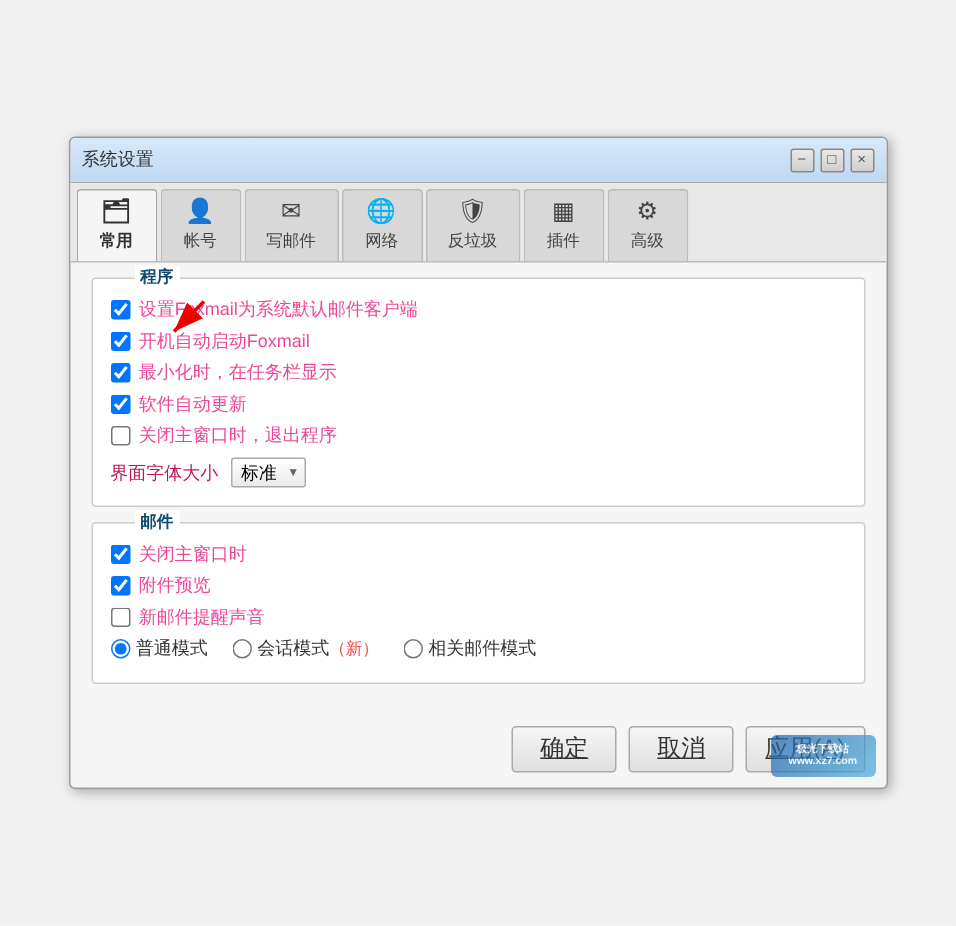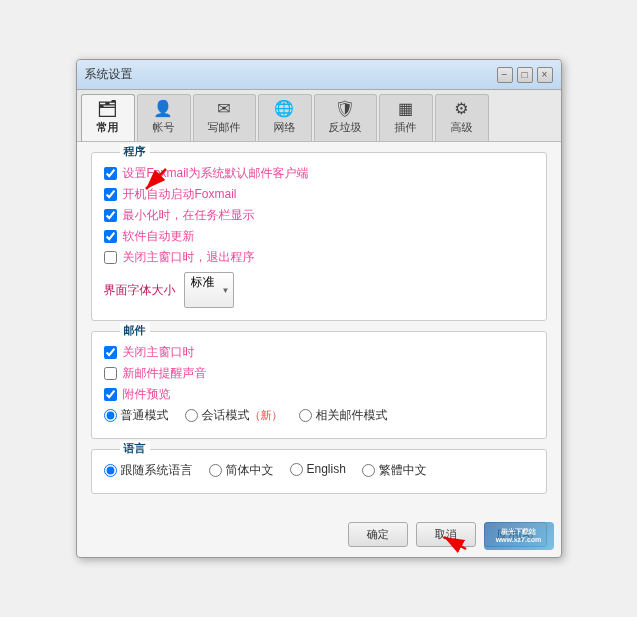--- a/index.html
+++ b/index.html
@@ -8,21 +8,21 @@
       font-size: 12px;
       background: #f0f0f0;
       display: flex;
       align-items: center;
       justify-content: center;
       width: 637px;
       height: 617px;
       overflow: hidden;
     }
     .window {
-      width: 486px;
+      width: 546px;
       background: #f5f5f5;
       border: 1px solid #999;
       border-radius: 4px;
       box-shadow: 2px 2px 8px rgba(0,0,0,0.3);
     }
     .title-bar {
       background: linear-gradient(to bottom, #d8e8f8, #c0d8f0);
       border-bottom: 1px solid #aaa;
       padding: 6px 8px;
       display: flex;
@@ -130,21 +130,21 @@
       margin: 6px 0 2px;
       gap: 8px;
     }
     .font-size-label {
       font-size: 12px;
       color: #be185d;
     }
     .font-size-select {
       border: 1px solid #aaa;
       border-radius: 2px;
-      padding: 2px 18px 18px 6px;
+      padding: 2px 18px 2px 6px;
       font-size: 12px;
       background: linear-gradient(to bottom, #fff, #ebebeb);
       appearance: none;
       -webkit-appearance: none;
       position: relative;
       cursor: pointer;
     }
     .select-wrapper {
       position: relative;
       display: inline-block;
@@ -186,26 +186,27 @@
       font-size: 11px;
     }
     .footer {
       display: flex;
       justify-content: flex-end;
       padding: 6px 14px 10px;
       gap: 8px;
     }
     .btn {
       padding: 4px 18px;
-      font-size: 11px;
+      font-size: 16px;
       border: 1px solid #aaa;
       border-radius: 3px;
       background: linear-gradient(to bottom, #f5f5f5, #e0e0e0);
       cursor: pointer;
       color: #333;
+      text-decoration: underline;
     }
     .btn-apply {
       padding: 4px 12px;
     }
     .window-wrapper {
       position: relative;
     }
     
     .watermark {
       position: absolute;
@@ -314,69 +315,46 @@
       </div>
 
       <div class="section">
         <span class="section-title">邮件</span>
         <div class="section-body">
           <div class="checkbox-row">
             <input type="checkbox" id="mcb1" checked="" style="">
             <label for="mcb1">关闭主窗口时</label>
           </div>
           <div class="checkbox-row">
+            <input type="checkbox" id="mcb3" checked="" style="">
+            <label for="mcb3">附件预览</label>
+          </div>
+          <div class="checkbox-row">
             <input type="checkbox" id="mcb2" style="">
             <label for="mcb2">新邮件提醒声音</label>
-          </div>
-          <div class="checkbox-row">
-            <input type="checkbox" id="mcb3" checked="" style="">
-            <label for="mcb3">附件预览</label>
           </div>
           <div class="radio-row">
             <div class="radio-item">
               <input type="radio" name="viewmode" id="mode1" checked="" style="">
               <label for="mode1">普通模式</label>
             </div>
             <div class="radio-item">
               <input type="radio" name="viewmode" id="mode2" style="">
               <label for="mode2">
                 <span>会话模式</span><span class="label-new">（新）</span>
               </label>
             </div>
             <div class="radio-item">
               <input type="radio" name="viewmode" id="mode3" style="">
               <label for="mode3">相关邮件模式</label>
             </div>
           </div>
         </div>
       </div>
 
-      <div class="section">
-        <span class="section-title">语言</span>
-        <div class="section-body">
-          <div class="radio-row">
-            <div class="radio-item">
-              <input type="radio" name="langmode" id="lang1" checked="" style="">
-              <label for="lang1">跟随系统语言</label>
-            </div>
-            <div class="radio-item">
-              <input type="radio" name="langmode" id="lang2" style="">
-              <label for="lang2">简体中文</label>
-            </div>
-            <div class="radio-item">
-              <input type="radio" name="langmode" id="lang3" style="">
-              <label for="lang3">English</label>
-            </div>
-            <div class="radio-item">
-              <input type="radio" name="langmode" id="lang4" style="">
-              <label for="lang4">繁體中文</label>
-            </div>
-          </div>
-        </div>
-      </div>
 
     </div>
 
     <div class="footer">
       <button class="btn">确定</button>
       <button class="btn">取消</button>
       <button class="btn btn-apply">应用(A)</button>
     </div>
   </div>
 

